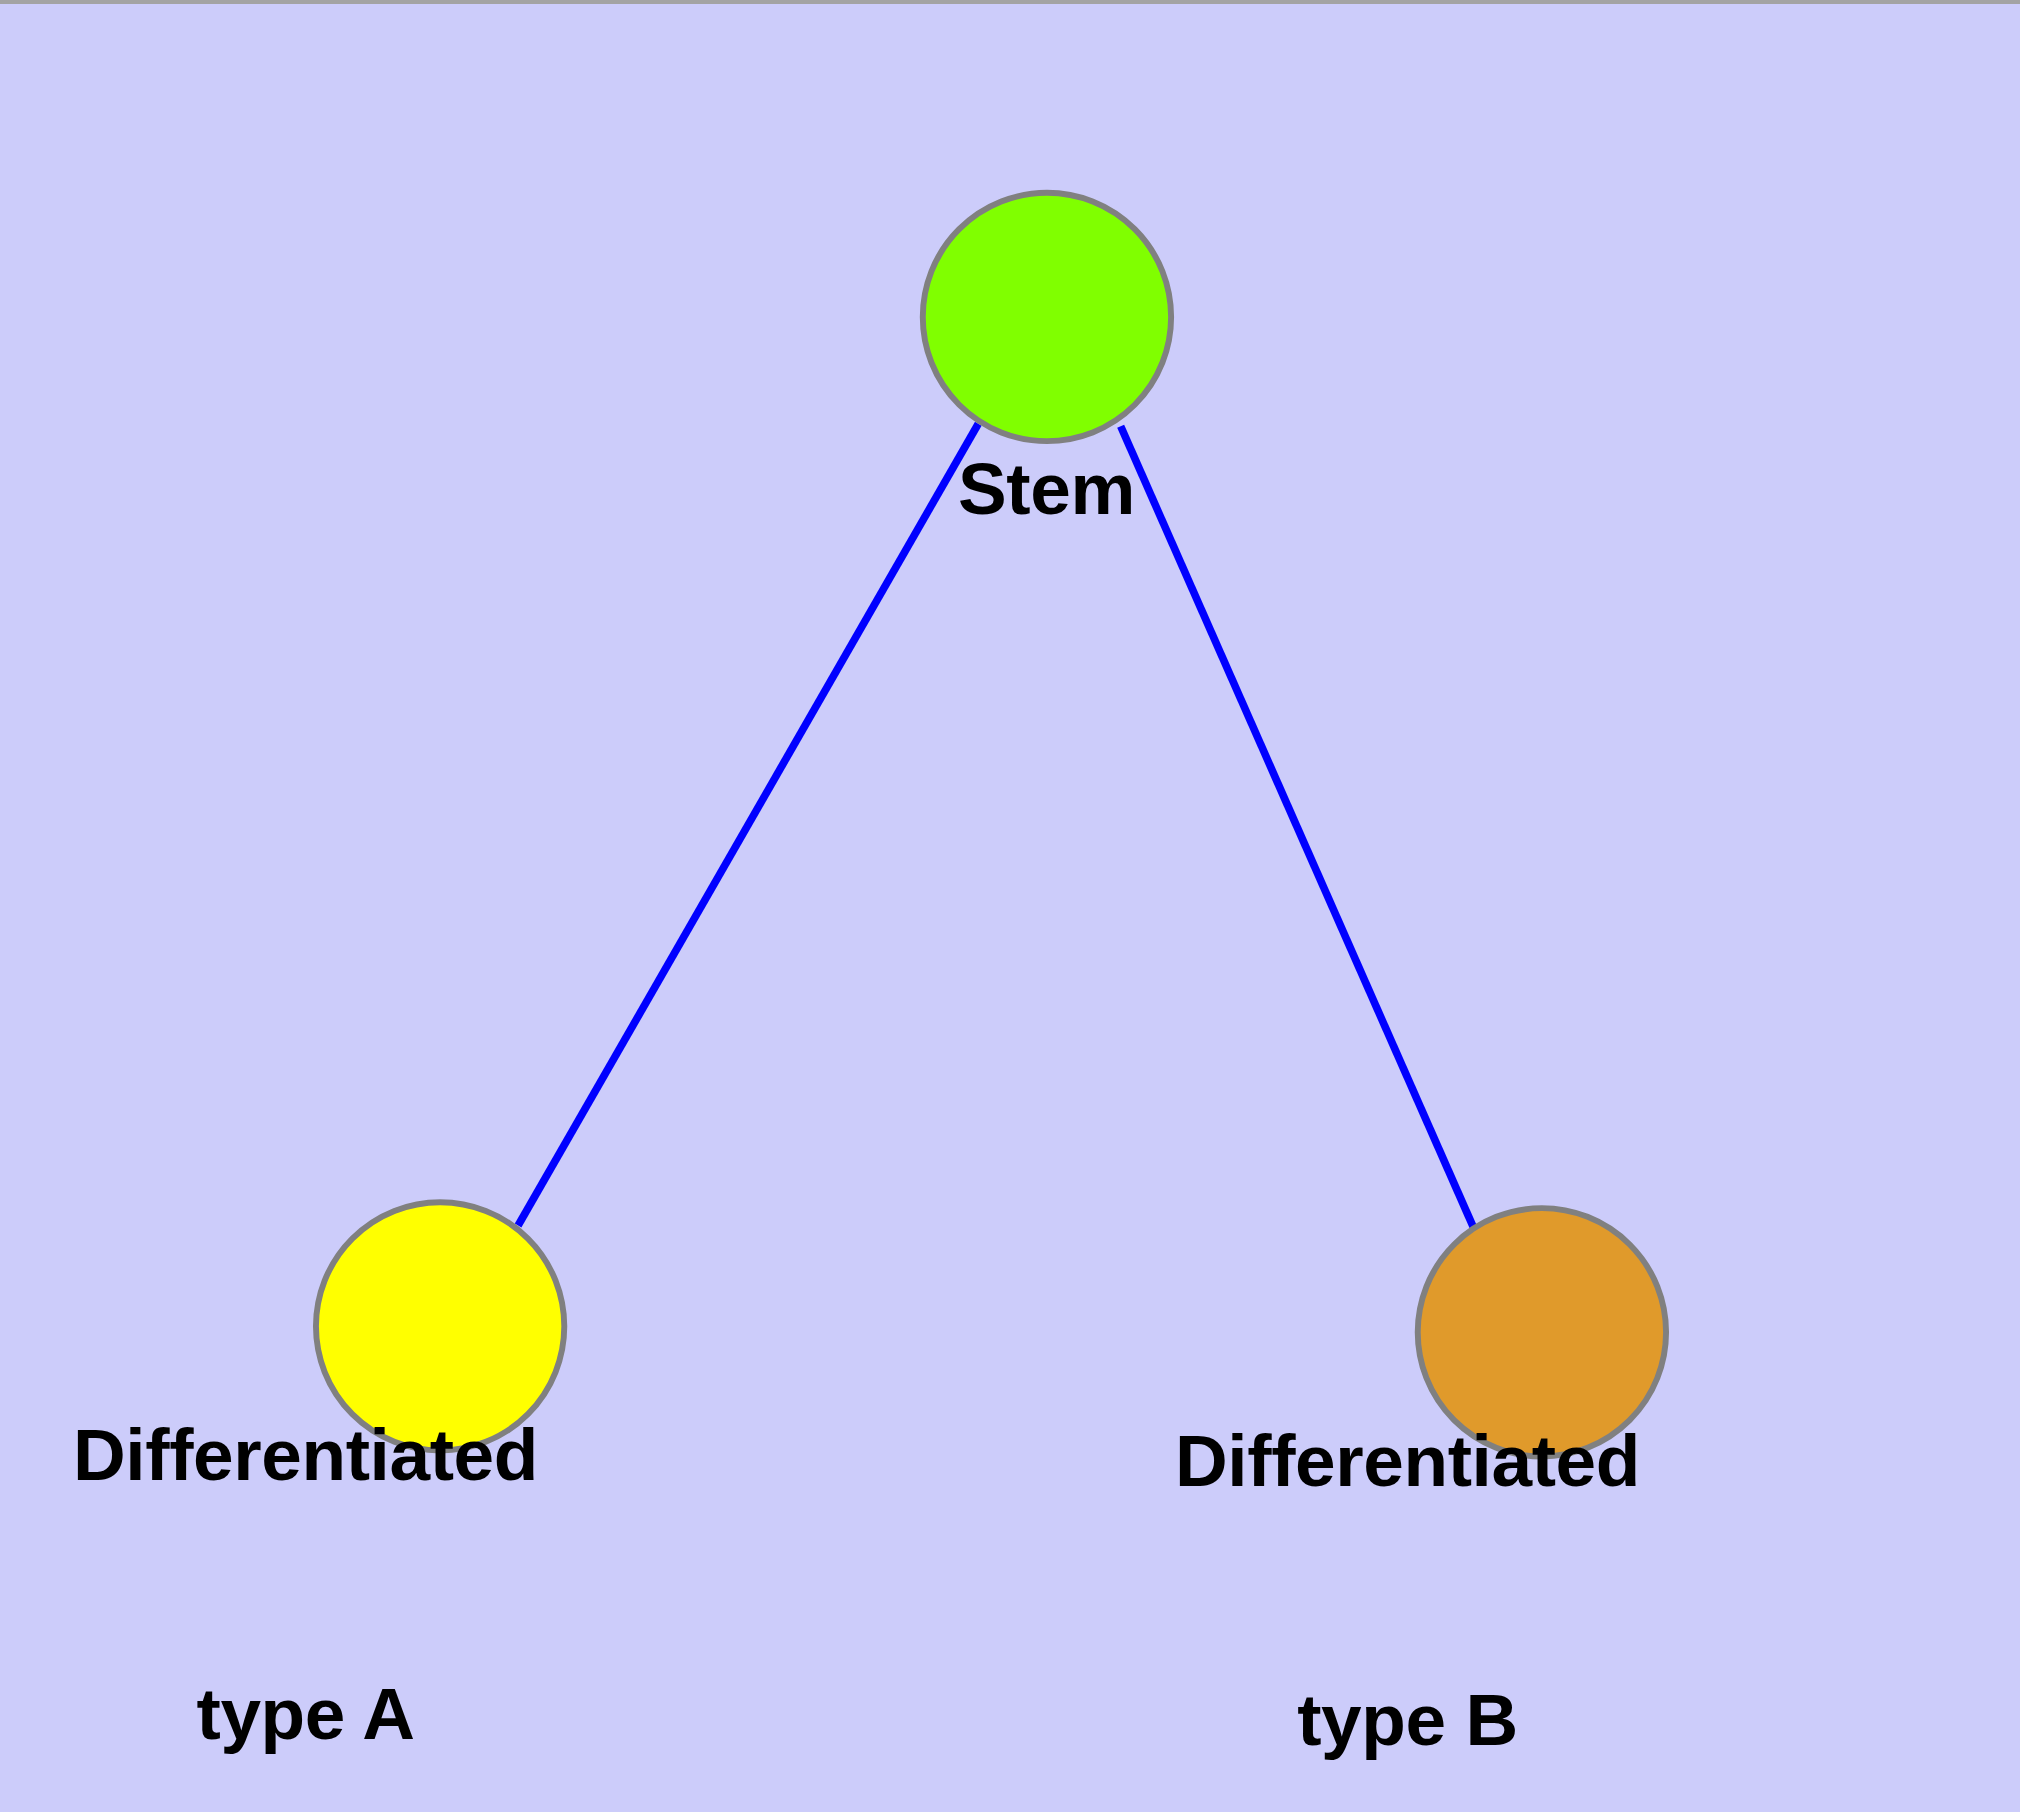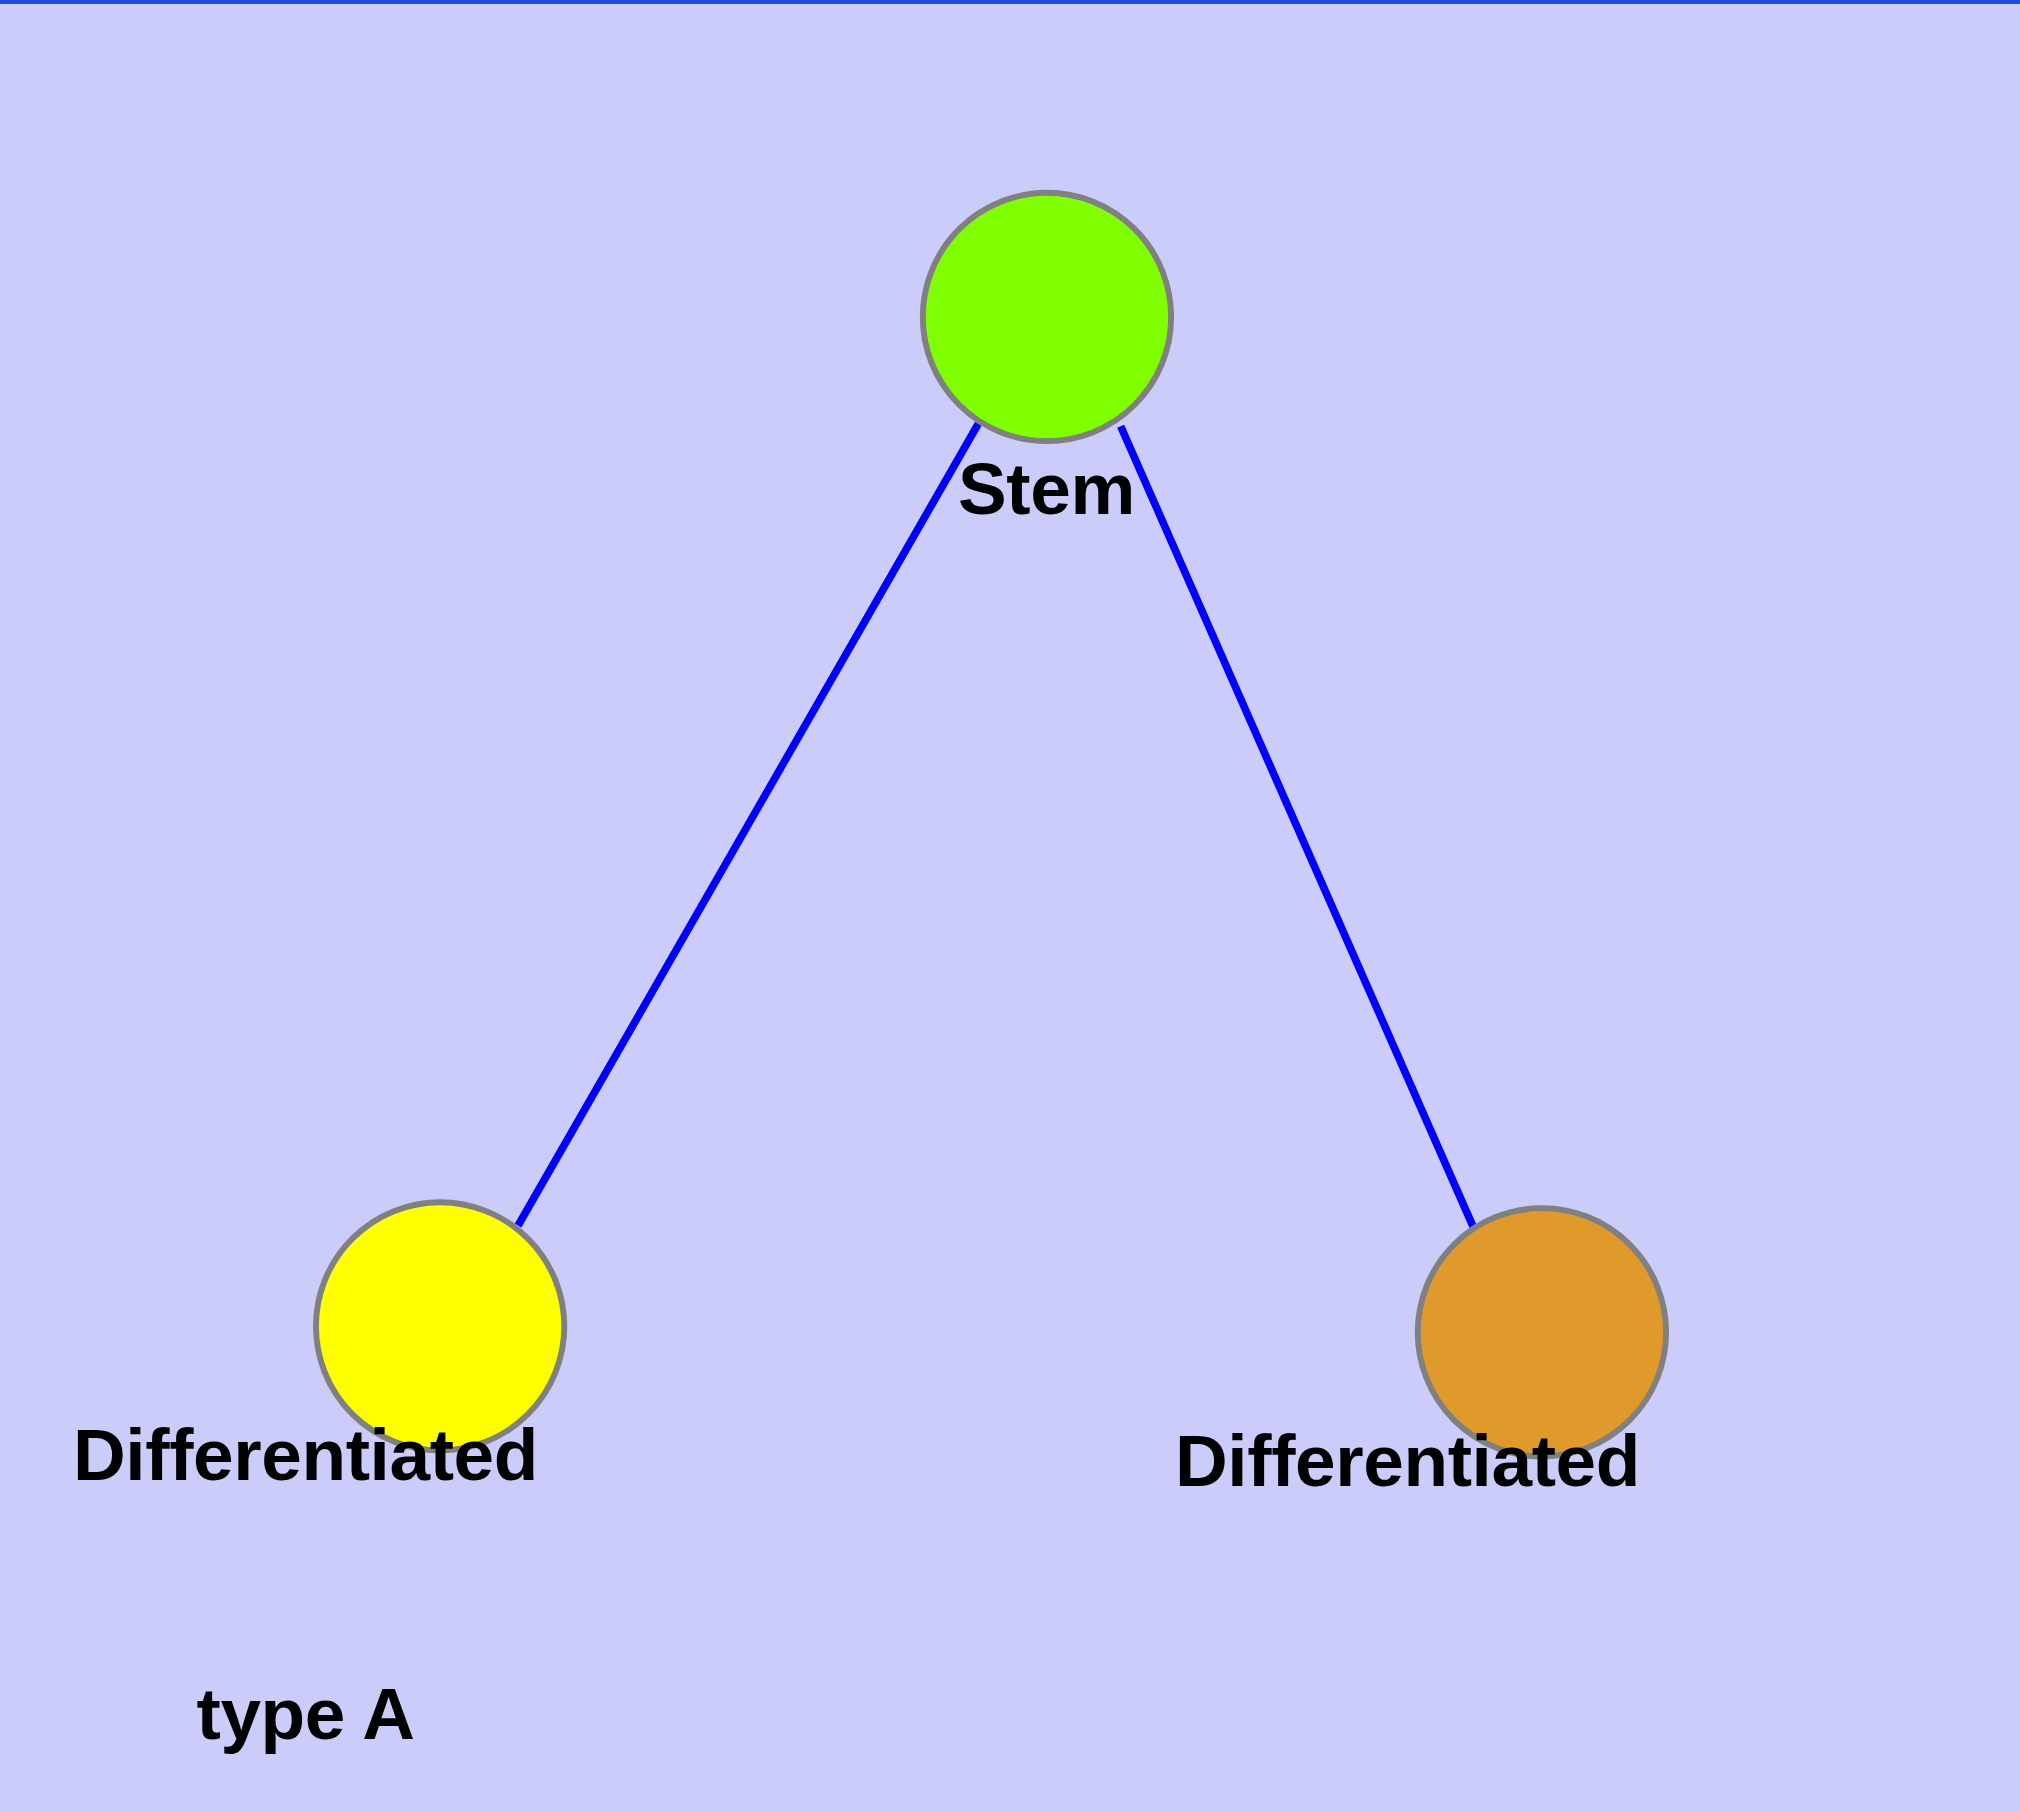--- a/index.html
+++ b/index.html
@@ -9,21 +9,21 @@
     background: #ffffff;
   }
   body {
     font-family: "Liberation Sans", sans-serif;
   }
   #canvas {
     position: relative;
     width: 2021px;
     height: 1812px;
     overflow: hidden;
-    background: #1d4ed8;
+    background: #a3a3a3;
   }
   #plot-area {
     position: absolute;
     left: 0;
     top: 4.2px;
     width: 2021px;
     height: 1808px;
     background: #ccccfa;
   }
   #graph-svg {
@@ -78,16 +78,17 @@
     <span class="label-line">Stem</span>
   </div>
 
   <div class="node-label leaf-label" style="left: -203px; top: 1240px; width: 1017px; color: rgb(0, 0, 0);">
     <span class="label-line">Differentiated</span>
     <span class="label-line">type A</span>
   </div>
 
   <div class="node-label leaf-label" style="left: 899px; top: 1246px; width: 1017px; color: rgb(0, 0, 0);">
     <span class="label-line">Differentiated</span>
+    <span class="label-line">type B</span>
   </div>
 
 </div>
 
 
 </body></html>

